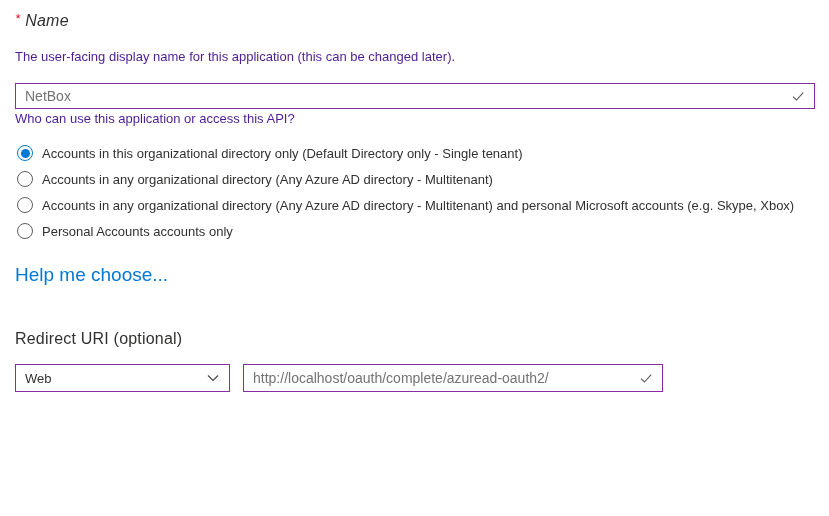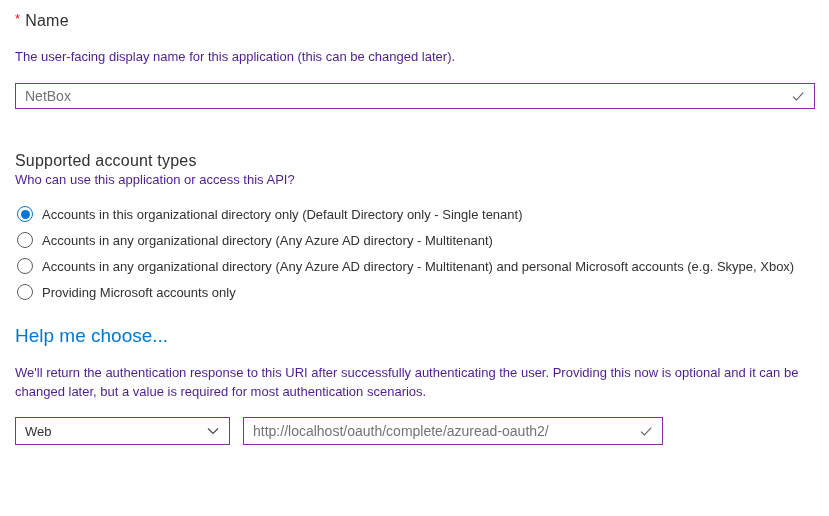--- a/index.html
+++ b/index.html
@@ -25,21 +25,21 @@
     top: -3px;
     margin-right: 5px;
   }
   .field-desc {
     font-size: 13px;
     color: #4c1d95;
     line-height: 19px;
   }
 
   
-  .name-title { margin-top: 2px; }
+  .name-title { margin-top: 2px; font-style: italic; }
   .name-desc { margin-top: 17px; }
   .name-input-wrap { margin-top: 17px; width: 800px; }
 
   .text-input-box {
     position: relative;
     height: 26px;
     border: 1px solid #8a2da5;
     background: #ffffff;
     display: flex;
     align-items: center;
@@ -149,21 +149,20 @@
   <div class="name-input-wrap">
     <div class="text-input-box">
       <input type="text" value="NetBox" style="">
       <svg class="valid-check" viewBox="0 0 16 16">
         <path d="M3 8.6 L6.4 12 L13.2 4.6" stroke="#5a5a5a" stroke-width="1.1" fill="none"></path>
       </svg>
     </div>
   </div>
 
   
-  <div class="section-title acct-title">Supported account types</div>
   <div class="field-desc acct-question">Who can use this application or access this API?</div>
 
   <div class="radio-group">
     <div class="radio-row">
       <span class="radio-outer selected">
           <span class="radio-dot"></span>
         </span>
       <span class="radio-label">Accounts in this organizational directory only (Default Directory only - Single tenant)</span>
     </div>
     <div class="radio-row">
@@ -175,28 +174,28 @@
     <div class="radio-row">
       <span class="radio-outer">
           <span class="radio-dot"></span>
         </span>
       <span class="radio-label">Accounts in any organizational directory (Any Azure AD directory - Multitenant) and personal Microsoft accounts (e.g. Skype, Xbox)</span>
     </div>
     <div class="radio-row">
       <span class="radio-outer">
           <span class="radio-dot"></span>
         </span>
-      <span class="radio-label">Providing Microsoft accounts only</span>
+      <span class="radio-label">Personal Accounts accounts only</span>
     </div>
   </div>
 
   <a class="help-link">Help me choose...</a>
 
   
-  <div class="field-desc redirect-desc">We'll return the authentication response to this URI after successfully authenticating the user. Providing this now is optional and it can be changed later, but a value is required for most authentication scenarios.</div>
+  <div class="section-title redirect-title">Redirect URI (optional)</div>
 
   <div class="redirect-row">
     <div class="platform-select">
       <span>Web</span>
       <svg class="chevron-down" viewBox="0 0 14 14">
         <path d="M2 4.5 L7 9.5 L12 4.5" stroke="#4a4a4a" stroke-width="1.2" fill="none"></path>
       </svg>
     </div>
     <div class="uri-input-wrap">
       <div class="text-input-box">

